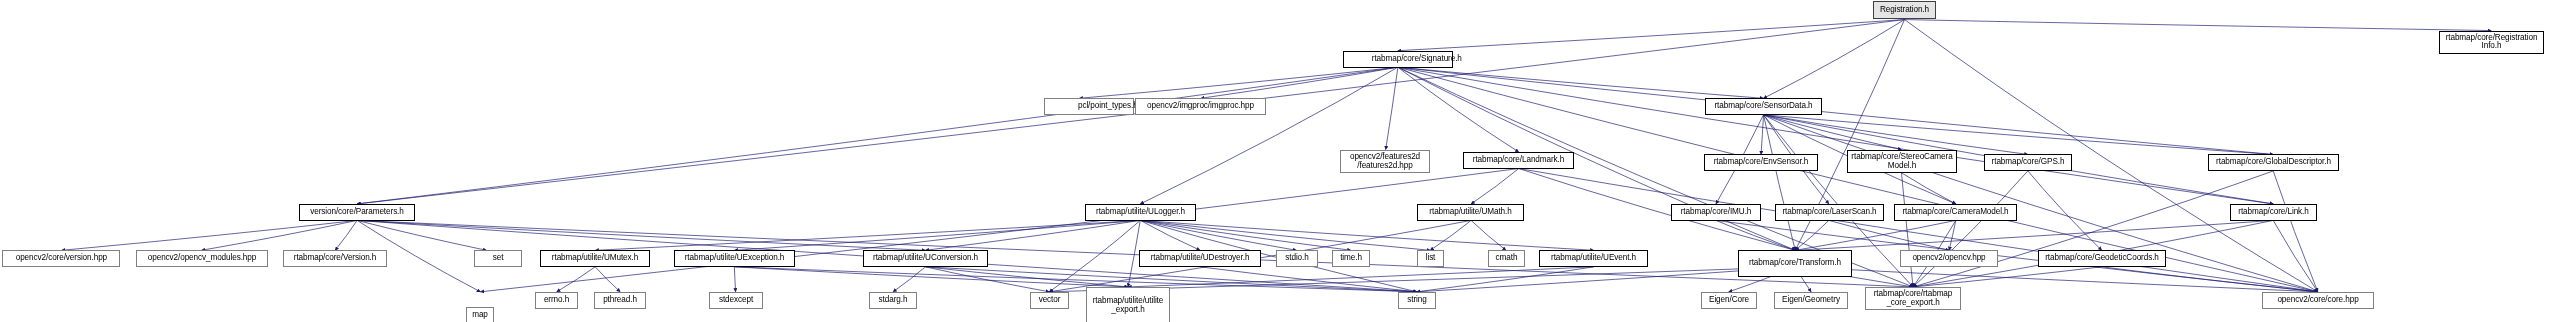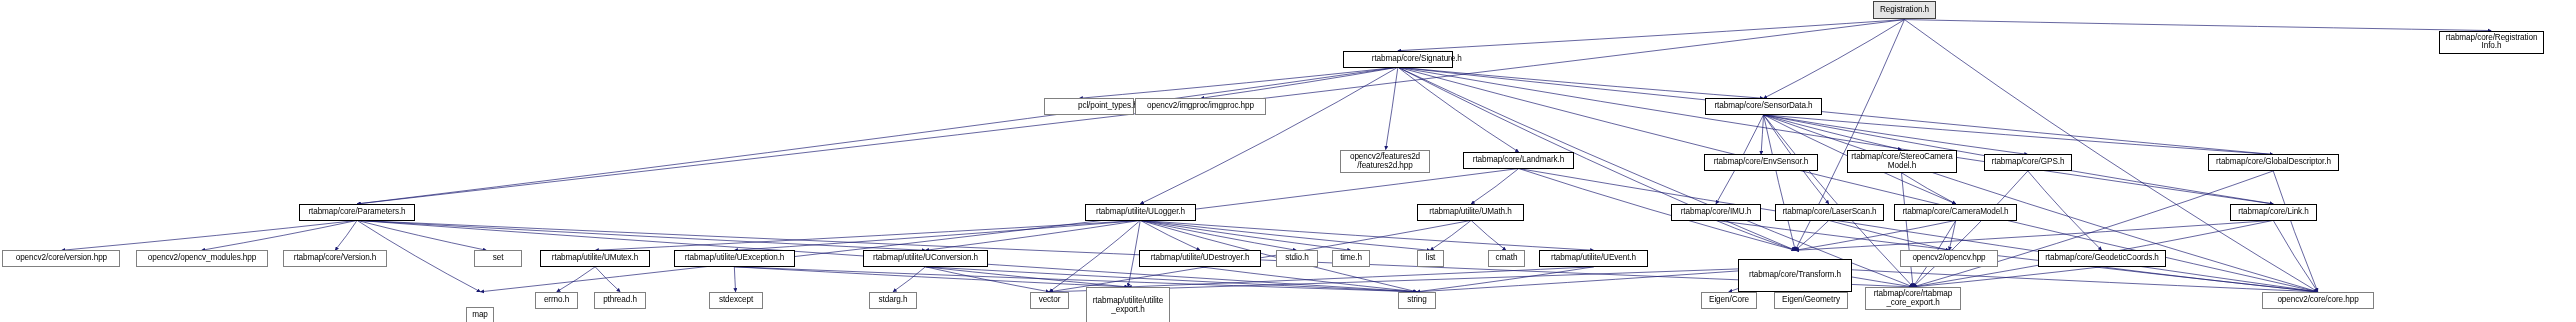--- a/index.html
+++ b/index.html
@@ -160,41 +160,41 @@
       <div class="node " style="left: 1135px; top: 98px; width: 131px; height: 16.5px;">opencv2/imgproc/imgproc.hpp</div>
       <div class="node solid" style="left: 1705px; top: 98px; width: 117px; height: 16.5px;">rtabmap/core/SensorData.h</div>
       <div class="node " style="left: 1340px; top: 150px; width: 90px; height: 23px;">opencv2/features2d
 /features2d.hpp</div>
       <div class="node solid" style="left: 1463px; top: 152px; width: 111px; height: 16.5px;">rtabmap/core/Landmark.h</div>
       <div class="node solid" style="left: 1704px; top: 154px; width: 114px; height: 16.5px;">rtabmap/core/EnvSensor.h</div>
       <div class="node solid" style="left: 1847px; top: 150px; width: 110px; height: 23px;">rtabmap/core/StereoCamera
 Model.h</div>
       <div class="node solid" style="left: 1984px; top: 154px; width: 88px; height: 16.5px;">rtabmap/core/GPS.h</div>
       <div class="node solid" style="left: 2208px; top: 154px; width: 131px; height: 16.5px;">rtabmap/core/GlobalDescriptor.h</div>
-      <div class="node solid" style="left: 299px; top: 204px; width: 116px; height: 16.5px;">rtabmap/core/Parameters.h</div>
+      <div class="node solid" style="left: 299px; top: 204px; width: 116px; height: 16.5px;">version/core/Parameters.h</div>
       <div class="node solid" style="left: 1085px; top: 204px; width: 111px; height: 16.5px;">rtabmap/utilite/ULogger.h</div>
       <div class="node solid" style="left: 1417px; top: 204px; width: 107px; height: 16.5px;">rtabmap/utilite/UMath.h</div>
       <div class="node solid" style="left: 1671px; top: 204px; width: 90px; height: 16.5px;">rtabmap/core/IMU.h</div>
       <div class="node solid" style="left: 1775px; top: 204px; width: 109px; height: 16.5px;">rtabmap/core/LaserScan.h</div>
       <div class="node solid" style="left: 1894px; top: 204px; width: 123px; height: 16.5px;">rtabmap/core/CameraModel.h</div>
       <div class="node solid" style="left: 2230px; top: 204px; width: 87px; height: 16.5px;">rtabmap/core/Link.h</div>
       <div class="node " style="left: 2.4px; top: 250px; width: 118px; height: 16.5px;">opencv2/core/version.hpp</div>
       <div class="node " style="left: 136px; top: 250px; width: 132px; height: 16.5px;">opencv2/opencv_modules.hpp</div>
       <div class="node " style="left: 283px; top: 250px; width: 104px; height: 16.5px;">rtabmap/core/Version.h</div>
       <div class="node " style="left: 474px; top: 250px; width: 48px; height: 16.5px;">set</div>
       <div class="node solid" style="left: 540px; top: 250px; width: 110px; height: 16.5px;">rtabmap/utilite/UMutex.h</div>
       <div class="node solid" style="left: 674px; top: 250px; width: 121px; height: 16.5px;">rtabmap/utilite/UException.h</div>
       <div class="node solid" style="left: 863px; top: 250px; width: 125px; height: 16.5px;">rtabmap/utilite/UConversion.h</div>
       <div class="node solid" style="left: 1139px; top: 250px; width: 122px; height: 16.5px; text-align: right;">rtabmap/utilite/UDestroyer.h</div>
       <div class="node " style="left: 1276px; top: 250px; width: 42px; height: 16.5px;">stdio.h</div>
       <div class="node " style="left: 1332px; top: 250px; width: 38px; height: 16.5px;">time.h</div>
       <div class="node " style="left: 1417px; top: 250px; width: 27px; height: 16.5px;">list</div>
       <div class="node " style="left: 1488px; top: 250px; width: 37px; height: 16.5px;">cmath</div>
       <div class="node solid" style="left: 1539px; top: 250px; width: 109px; height: 16.5px;">rtabmap/utilite/UEvent.h</div>
-      <div class="node solid" style="left: 1738px; top: 259px; width: 114px; height: 33px;">rtabmap/core/Transform.h</div>
+      <div class="node solid" style="left: 1738px; top: 250px; width: 114px; height: 27px;">rtabmap/core/Transform.h</div>
       <div class="node " style="left: 1900px; top: 250px; width: 98px; height: 16.5px;">opencv2/opencv.hpp</div>
       <div class="node solid" style="left: 2038px; top: 250px; width: 128px; height: 16.5px;">rtabmap/core/GeodeticCoords.h</div>
       <div class="node " style="left: 466px; top: 307px; width: 28px; height: 16.5px;">map</div>
       <div class="node " style="left: 535px; top: 292px; width: 43px; height: 16.5px;">errno.h</div>
       <div class="node " style="left: 594px; top: 292px; width: 52px; height: 16.5px;">pthread.h</div>
       <div class="node " style="left: 709px; top: 292px; width: 54px; height: 16.5px;">stdexcept</div>
       <div class="node " style="left: 869px; top: 292px; width: 48px; height: 16.5px;">stdarg.h</div>
       <div class="node " style="left: 1030px; top: 292px; width: 39px; height: 16.5px;">vector</div>
       <div class="node " style="left: 1086px; top: 287px; width: 84px; height: 37px;">rtabmap/utilite/utilite
 _export.h</div>

